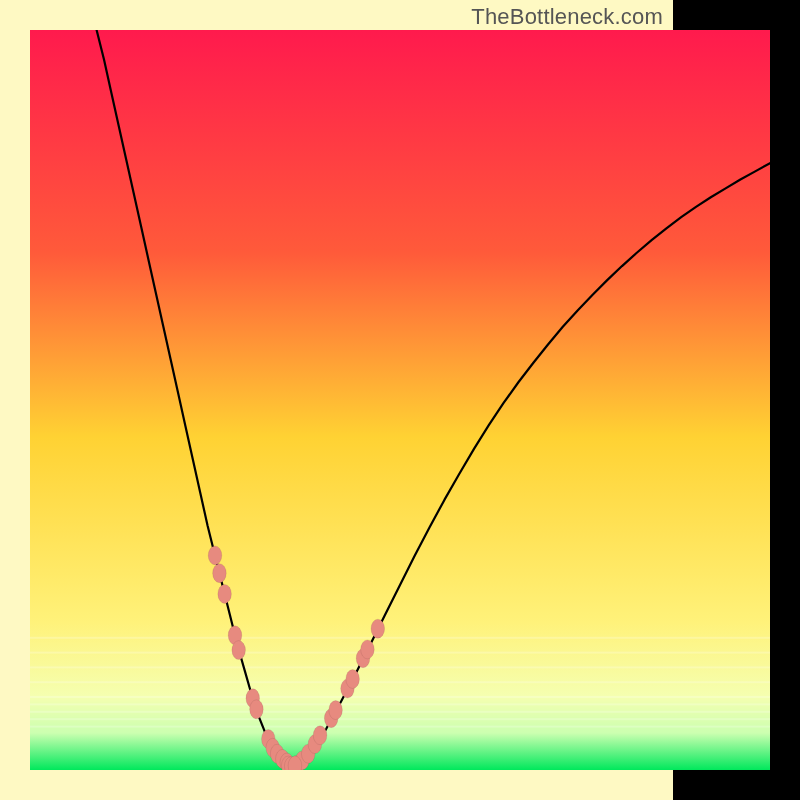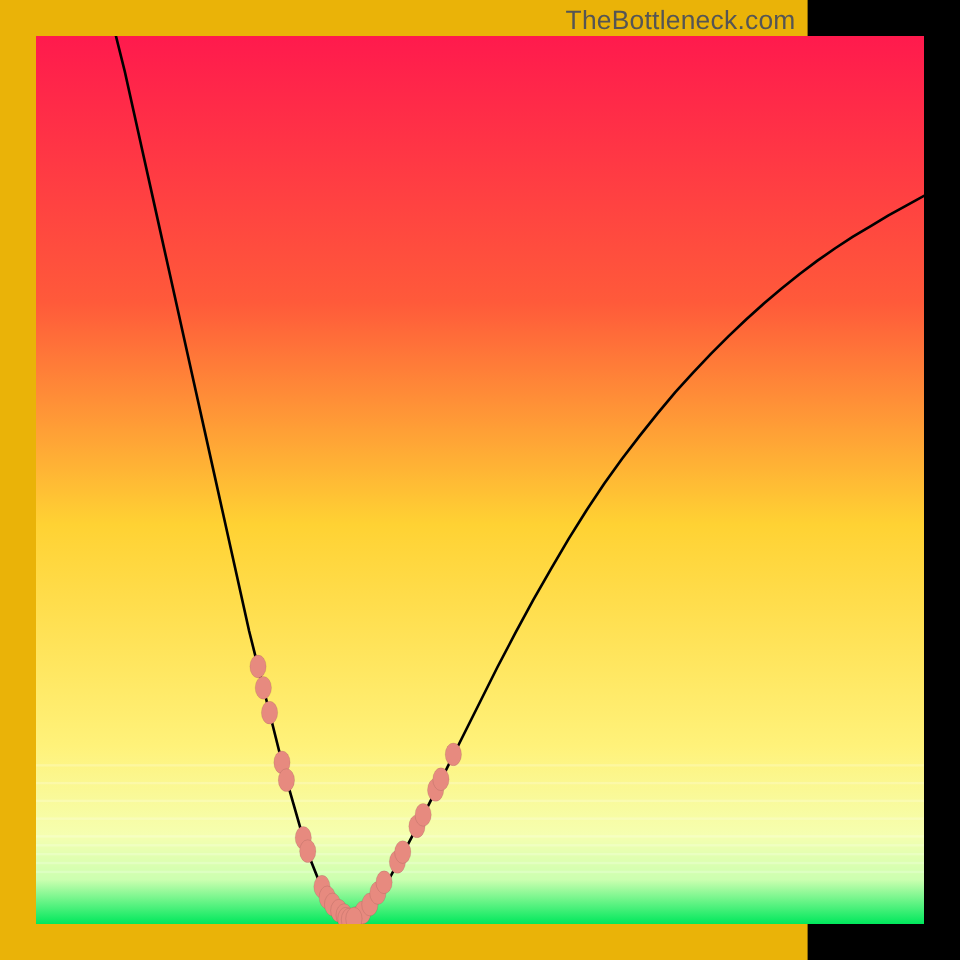--- a/index.html
+++ b/index.html
@@ -1,21 +1,21 @@
 <!DOCTYPE html>
 <html><head>
 <meta charset="utf-8">
 <style>
   * { margin: 0; padding: 0; box-sizing: border-box; }
   html, body { width: 800px; height: 800px; overflow: hidden; background: #000; }
   .container {
     position: relative;
     width: 673px;
     height: 800px;
-    background: #eab308;
+    background: #fef9c3;
   }
   .watermark {
     position: absolute;
     top: 4px;
     right: 10px;
     font-family: Arial, sans-serif;
     font-size: 22px;
     font-weight: 500;
     color: #555;
     letter-spacing: 0.2px;

